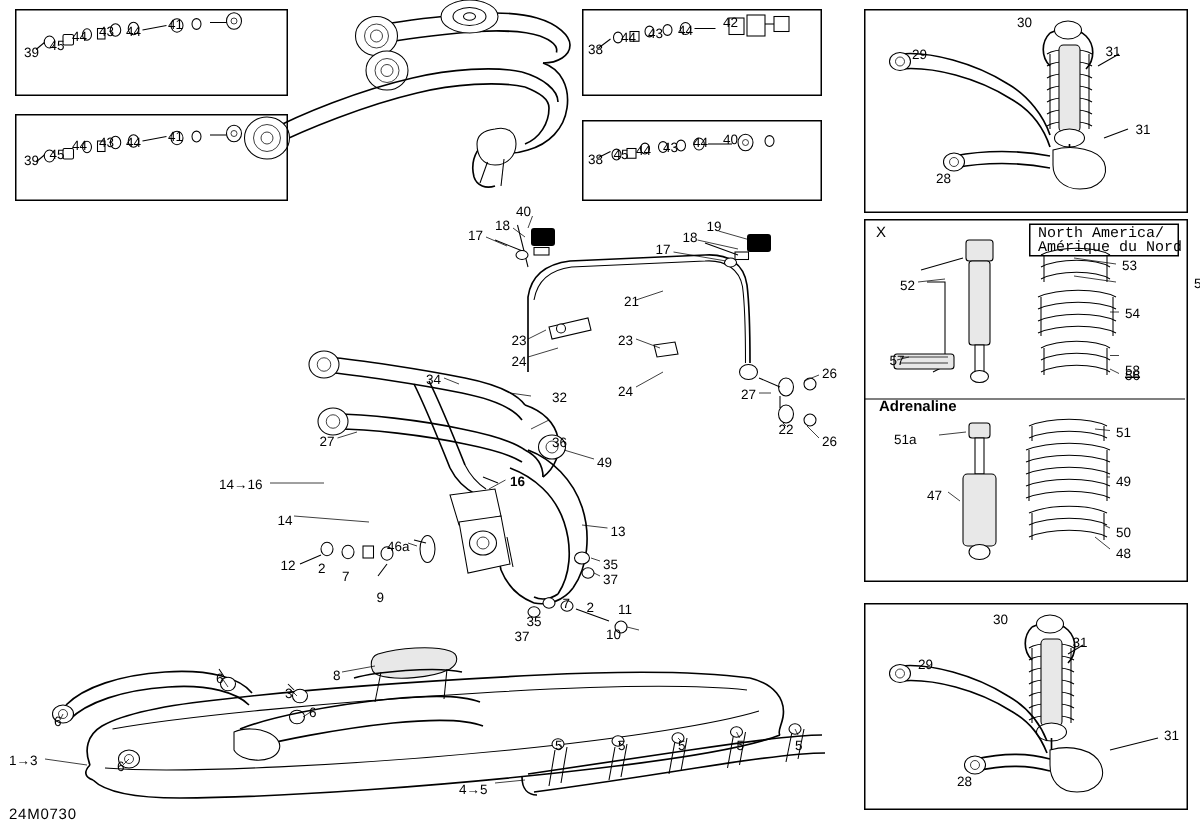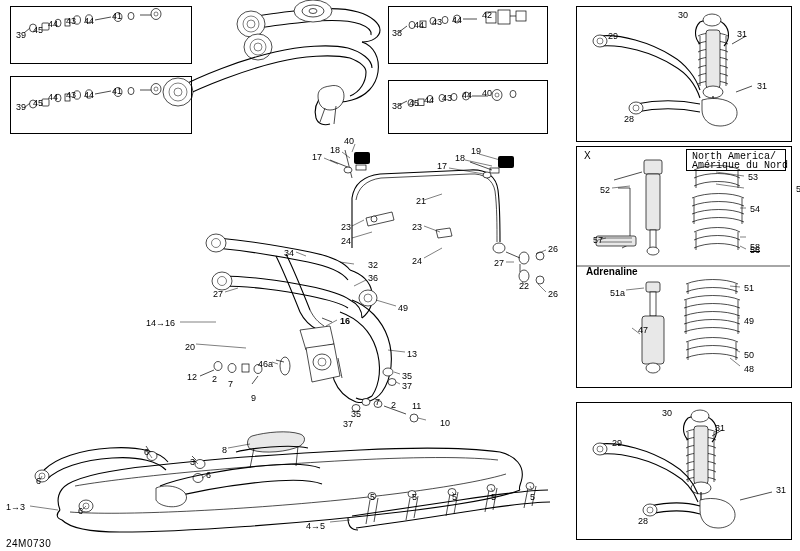--- a/index.html
+++ b/index.html
@@ -488,40 +488,40 @@
     <div class="lbl" style="left: 341px; top: 222px;">23</div>
     <div class="lbl" style="left: 341px; top: 236px;">24</div>
     <div class="lbl" style="left: 412px; top: 222px;">23</div>
     <div class="lbl" style="left: 412px; top: 256px;">24</div>
     <div class="lbl" style="left: 548px; top: 244px;">26</div>
     <div class="lbl" style="left: 494px; top: 258px;">27</div>
     <div class="lbl" style="left: 519px; top: 281px;">22</div>
     <div class="lbl" style="left: 548px; top: 289px;">26</div>
     <div class="lbl" style="left: 284px; top: 248px;">34</div>
     <div class="lbl" style="left: 368px; top: 260px;">32</div>
-    <div class="lbl" style="left: 368px; top: 273px;">36</div>
+    <div class="lbl" style="left: 368px; top: 290px;">36</div>
     <div class="lbl" style="left: 213px; top: 289px;">27</div>
     <div class="lbl" style="left: 398px; top: 303px;">49</div>
     <div class="lbl" style="left: 146px; top: 318px;">14→16</div>
     <div class="lbl" style="left: 340px; top: 316px; font-weight: bold;">16</div>
-    <div class="lbl" style="left: 185px; top: 342px;">20</div>
+    <div class="lbl" style="left: 185px; top: 342px;">14</div>
     <div class="lbl" style="left: 258px; top: 359px;">46a</div>
     <div class="lbl" style="left: 407px; top: 349px;">13</div>
     <div class="lbl" style="left: 187px; top: 372px;">12</div>
     <div class="lbl" style="left: 212px; top: 374px;">2</div>
     <div class="lbl" style="left: 228px; top: 379px;">7</div>
     <div class="lbl" style="left: 251px; top: 393px;">9</div>
     <div class="lbl" style="left: 402px; top: 371px;">35</div>
     <div class="lbl" style="left: 402px; top: 381px;">37</div>
     <div class="lbl" style="left: 375px; top: 397px;">7</div>
     <div class="lbl" style="left: 391px; top: 400px;">2</div>
     <div class="lbl" style="left: 412px; top: 401px;">11</div>
     <div class="lbl" style="left: 351px; top: 409px;">35</div>
     <div class="lbl" style="left: 343px; top: 419px;">37</div>
-    <div class="lbl" style="left: 440px; top: 418px;">10</div>
+    <div class="lbl" style="left: 404px; top: 418px;">10</div>
     <div class="lbl" style="left: 222px; top: 445px;">8</div>
     <div class="lbl" style="left: 144px; top: 447px;">6</div>
     <div class="lbl" style="left: 190px; top: 457px;">3</div>
     <div class="lbl" style="left: 206px; top: 470px;">6</div>
     <div class="lbl" style="left: 36px; top: 476px;">6</div>
     <div class="lbl" style="left: 78px; top: 506px;">6</div>
     <div class="lbl" style="left: 6px; top: 502px;">1→3</div>
     <div class="lbl" style="left: 306px; top: 521px;">4→5</div>
     <div class="lbl" style="left: 370px; top: 492px;">5</div>
     <div class="lbl" style="left: 412px; top: 492px;">5</div>
@@ -533,24 +533,24 @@
     <div class="lbl" style="left: 737px; top: 29px;">31</div>
     <div class="lbl" style="left: 757px; top: 81px;">31</div>
     <div class="lbl" style="left: 624px; top: 114px;">28</div>
     <div class="lbl" style="left: 600px; top: 185px;">52</div>
     <div class="lbl" style="left: 748px; top: 172px;">53</div>
     <div class="lbl" style="left: 748px; top: 184px; padding-left: 48px;">55</div>
     <div class="lbl" style="left: 750px; top: 204px;">54</div>
     <div class="lbl" style="left: 750px; top: 242px; text-decoration: underline;">58</div>
     <div class="lbl" style="left: 750px; top: 245px;">56</div>
     <div class="lbl" style="left: 593px; top: 235px;">57</div>
-    <div class="lbl" style="left: 610px; top: 288px;">51a</div>
+    <div class="lbl" style="left: 596px; top: 288px;">51a</div>
     <div class="lbl" style="left: 744px; top: 283px;">51</div>
     <div class="lbl" style="left: 744px; top: 316px;">49</div>
-    <div class="lbl" style="left: 618px; top: 325px; margin-left: 20px;">47</div>
+    <div class="lbl" style="left: 618px; top: 325px;">47</div>
     <div class="lbl" style="left: 744px; top: 350px;">50</div>
     <div class="lbl" style="left: 744px; top: 364px;">48</div>
     <div class="lbl" style="left: 662px; top: 408px;">30</div>
     <div class="lbl" style="left: 612px; top: 438px;">29</div>
     <div class="lbl" style="left: 715px; top: 423px;">31</div>
     <div class="lbl" style="left: 776px; top: 485px;">31</div>
     <div class="lbl" style="left: 638px; top: 516px;">28</div>
   </div>
 
 <div class="code">24M0730</div>

